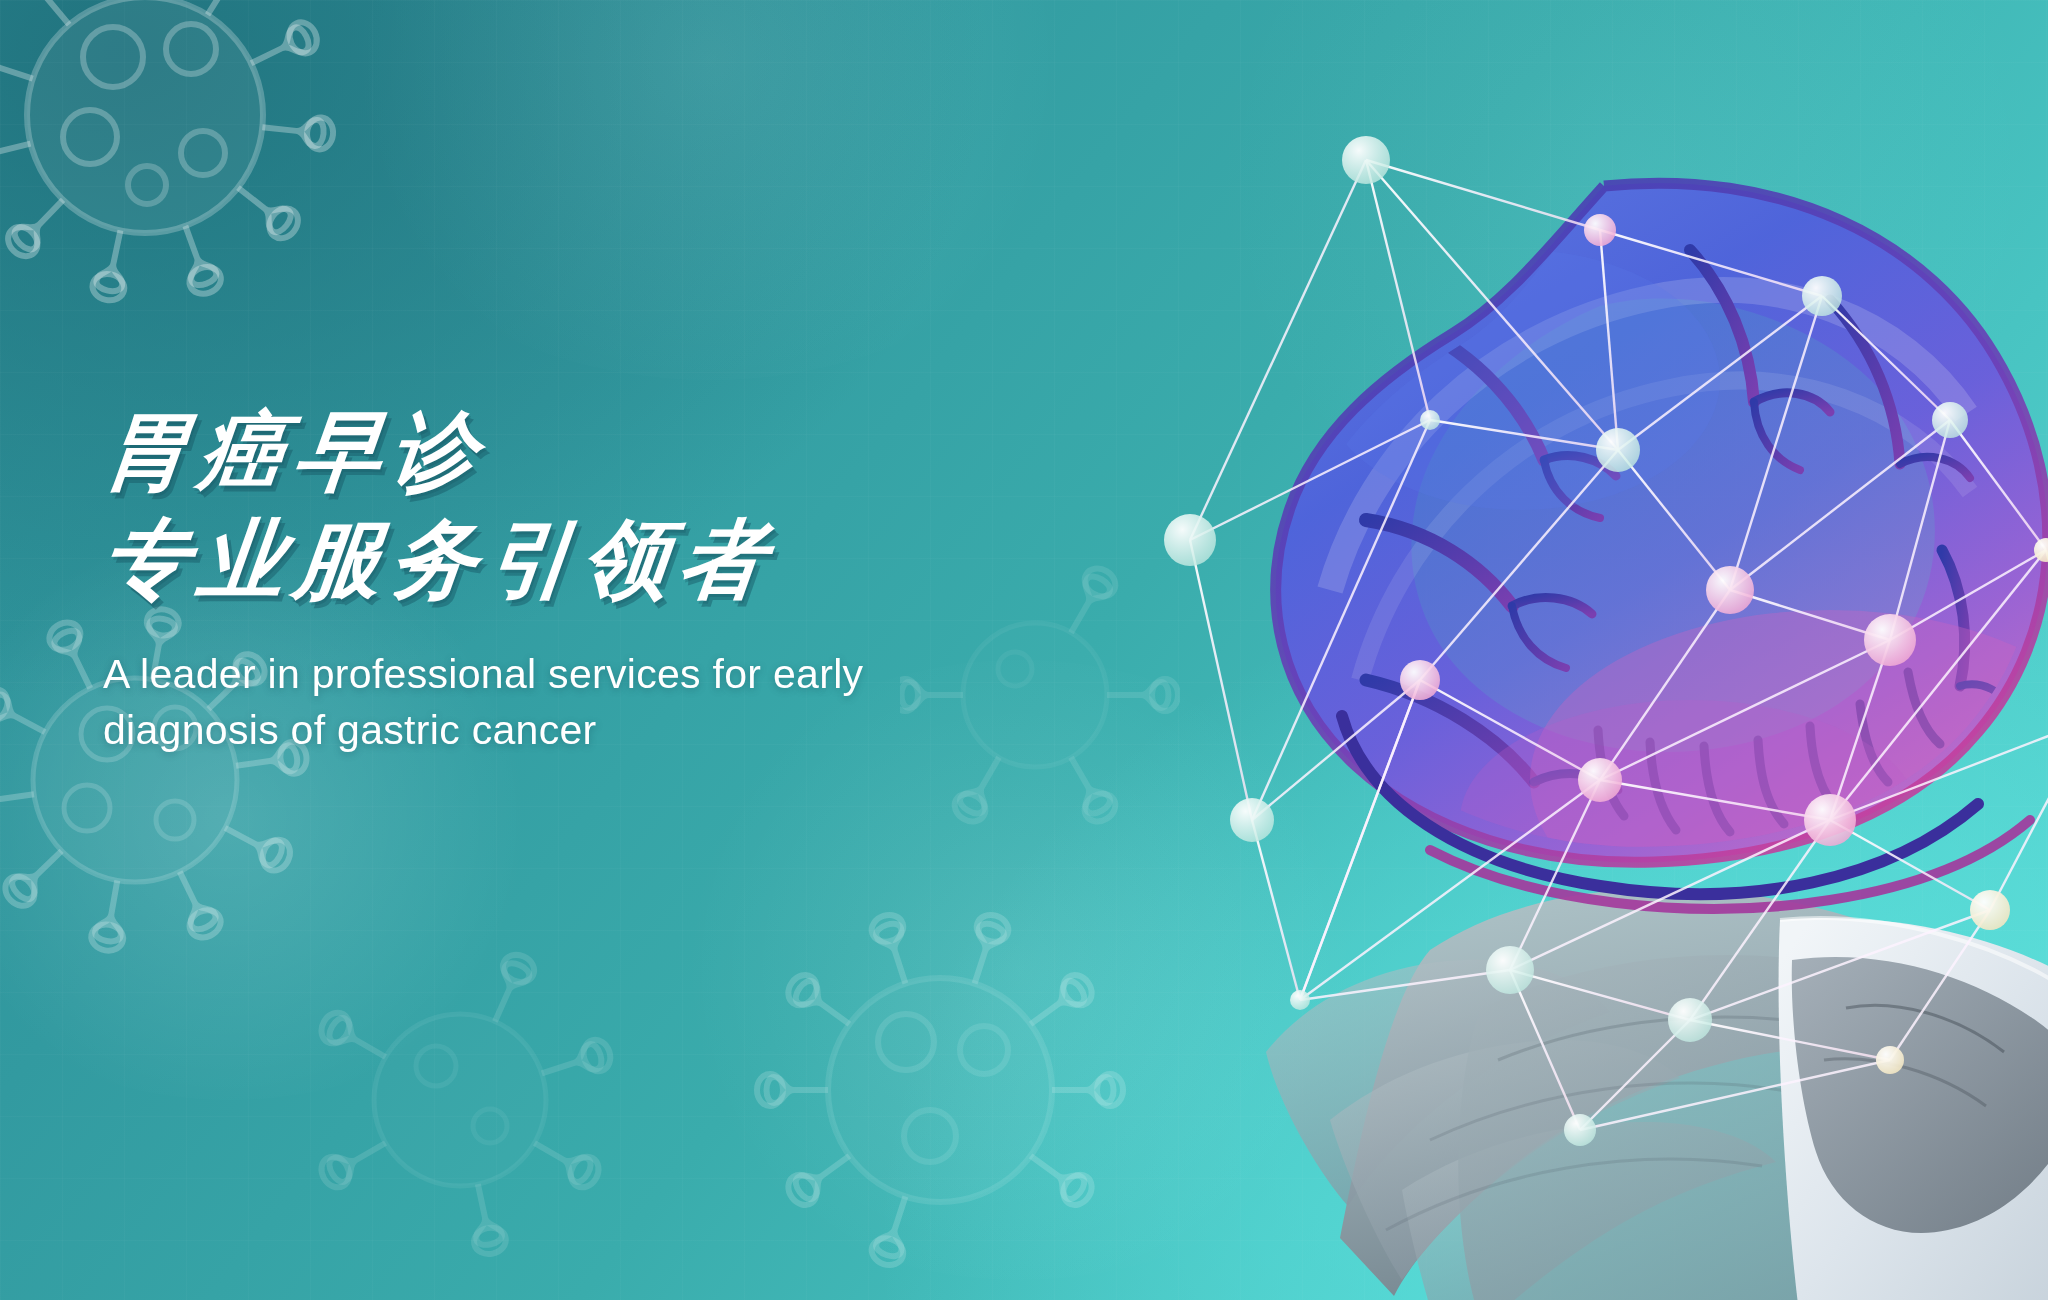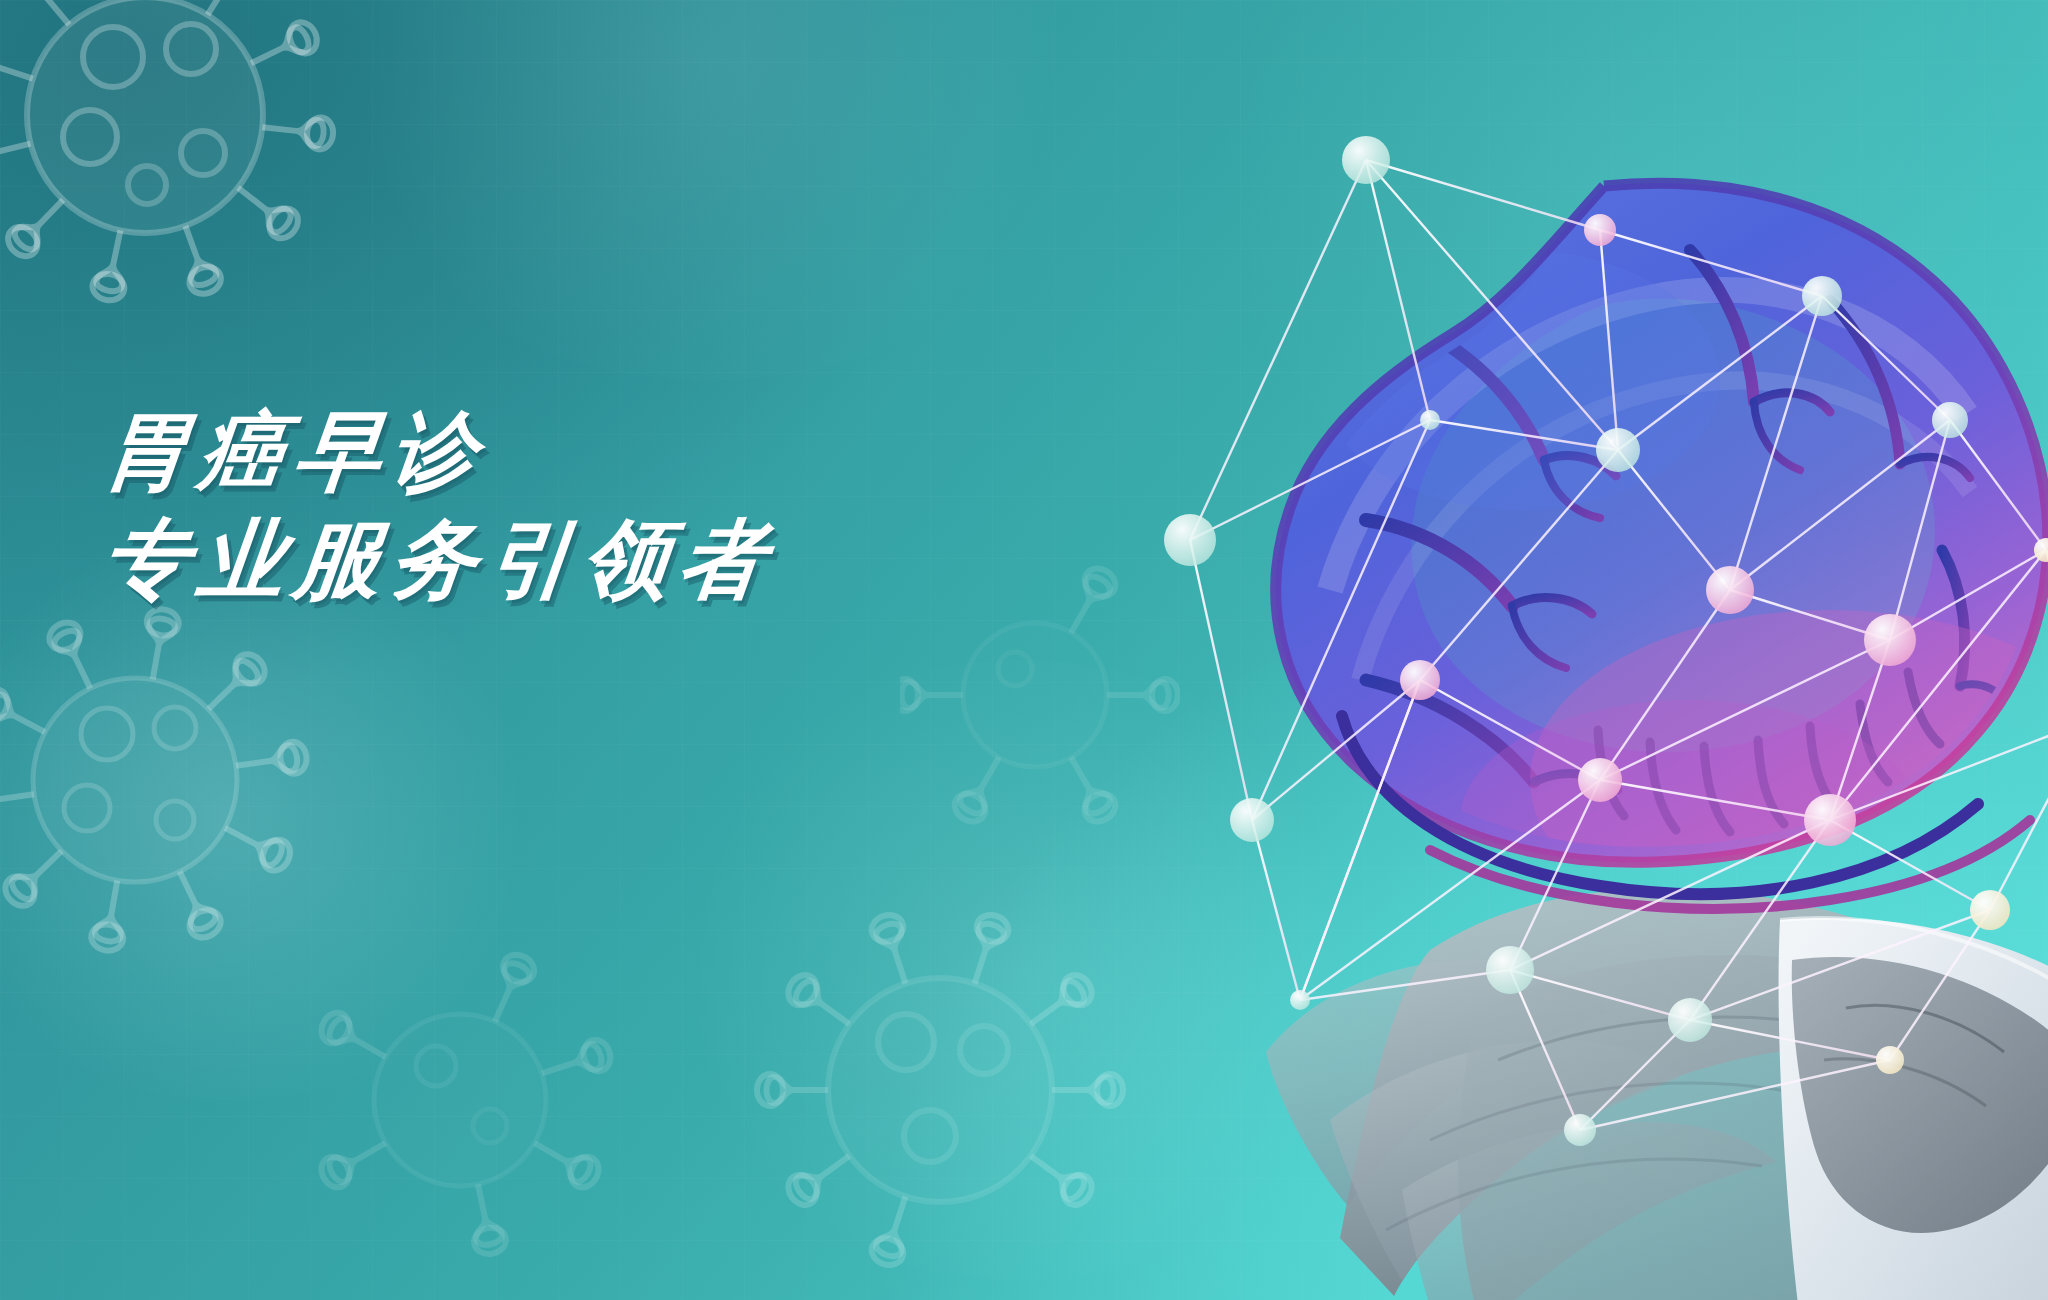--- a/index.html
+++ b/index.html
@@ -282,20 +282,24 @@
         <g transform="rotate(270) translate(0,-72)">
             <use href="#spike"></use>
           </g>
       </g>
     </svg>
   </div>
 
   <div id="copy">
     <div class="headline l1">胃癌早诊</div>
     <div class="headline l2">专业服务引领者</div>
+    <div class="sub">
+      <div>A leader in professional services for early</div>
+      <div>diagnosis of gastric cancer</div>
+    </div>
   </div>
 
   <div id="hand">
     <svg viewBox="0 0 920 560">
       <defs>
         <linearGradient id="palmG" x1="0" y1="0" x2="0.75" y2="1">
           <stop offset="0" stop-color="#a8b7bd" stop-opacity="0.62"></stop>
           <stop offset="0.45" stop-color="#93a4ac" stop-opacity="0.72"></stop>
           <stop offset="1" stop-color="#7d8d96" stop-opacity="0.80"></stop>
         </linearGradient>

